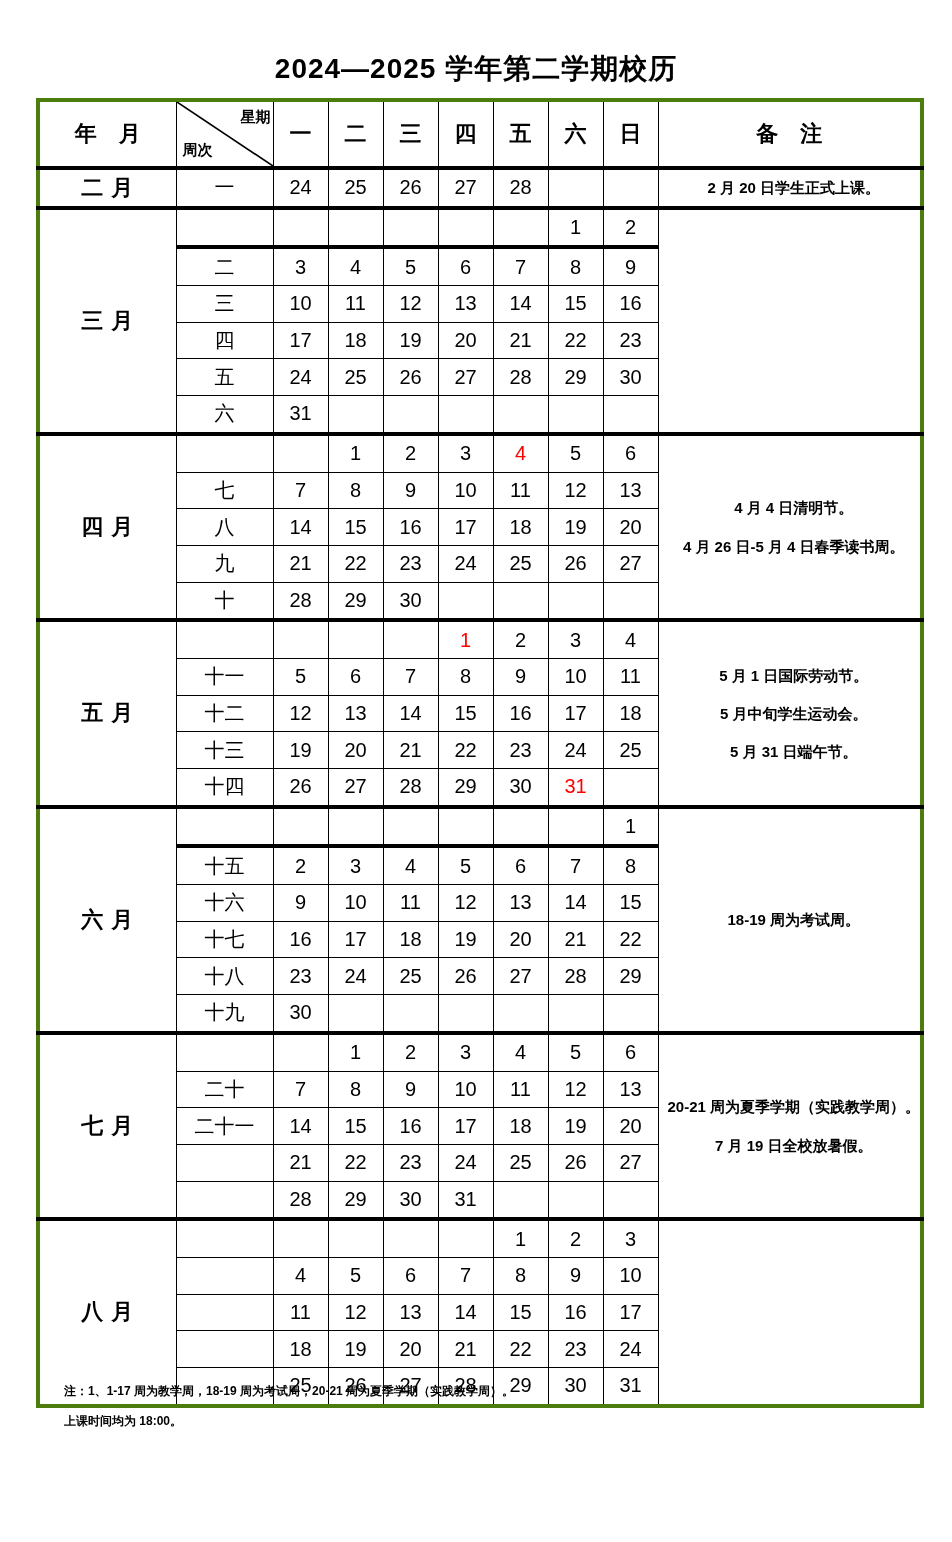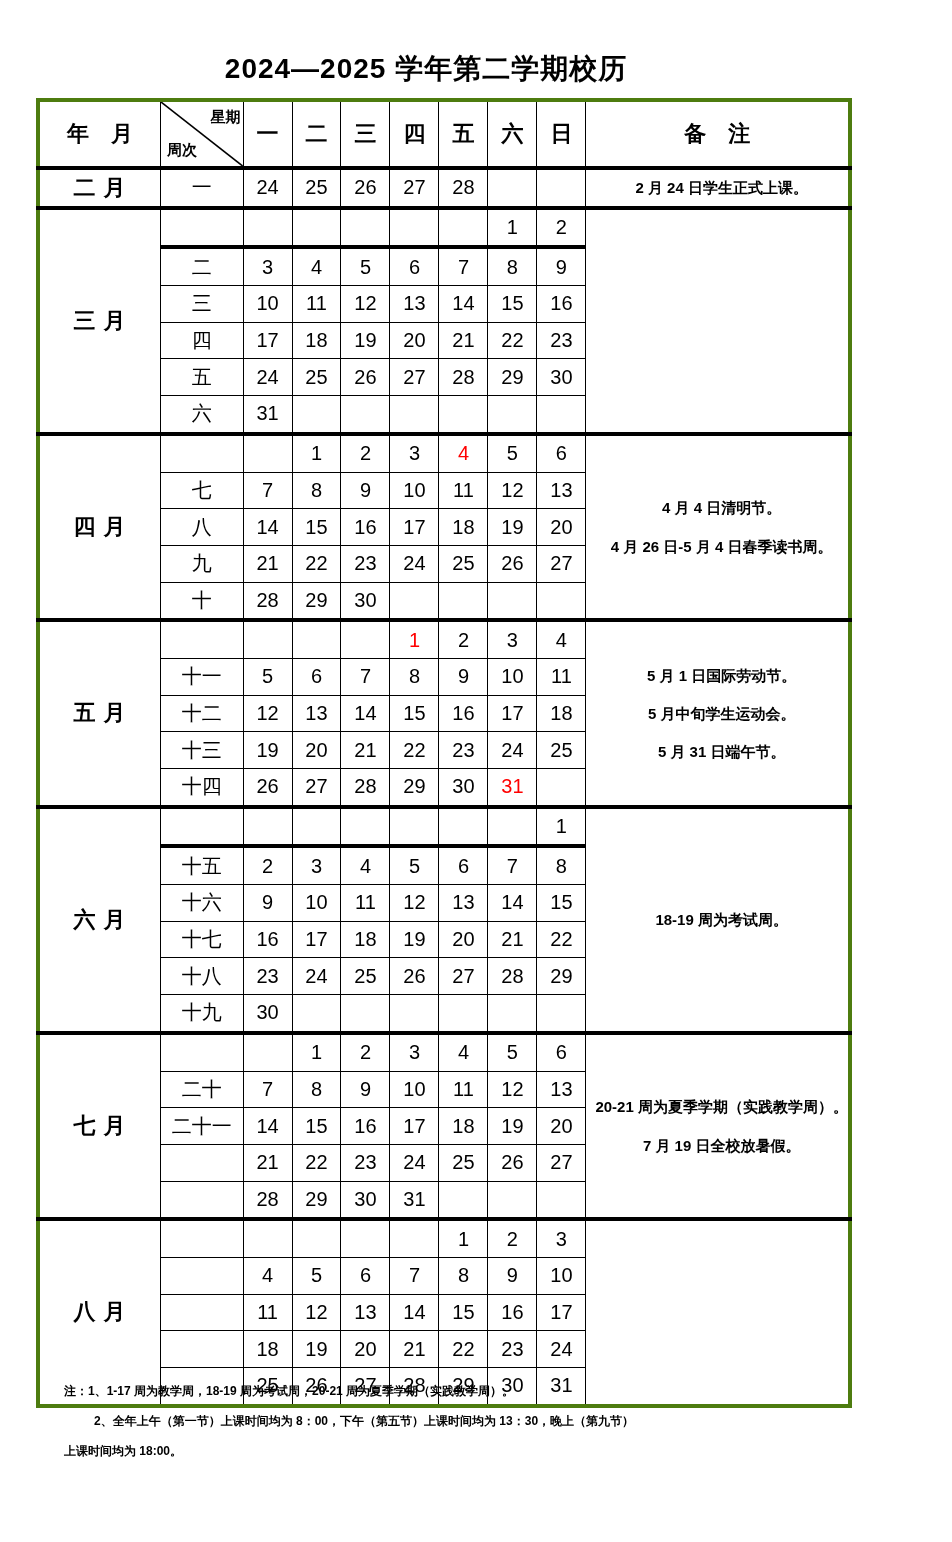--- a/index.html
+++ b/index.html
@@ -1,18 +1,18 @@
 <!DOCTYPE html>
 <html><head>
 <meta charset="utf-8">
 <style>
   html,body{margin:0;padding:0;background:#ffffff;}
   .page{
     position:relative;
-    width:852px;height:1542px;
+    width:952px;height:1542px;
     background:#ffffff;
     font-family:"Liberation Sans",sans-serif;
     color:#000;
     overflow:hidden;
   }
   .title{
     position:absolute;top:50px;left:0;width:100%;
     text-align:center;
     font-size:28px;font-weight:bold;
     letter-spacing:1px;
@@ -127,21 +127,21 @@
           <td class="week-cell">一</td>
           <td class="date-cell">24</td>
           <td class="date-cell">25</td>
           <td class="date-cell">26</td>
           <td class="date-cell">27</td>
           <td class="date-cell">28</td>
           <td class="date-cell"></td>
           <td class="date-cell"></td>
           <td class="remark-cell" rowspan="1">
             <div class="remark-wrap">
-              <div class="remark-line">2 月 24 日学生正式上课。</div>
+              <div class="remark-line">2 月 20 日学生正式上课。</div>
             </div>
           </td>
         </tr>
         <tr class="section-start thick-after">
           <td class="month-cell" rowspan="6">三 月</td>
           <td class="week-cell"></td>
           <td class="date-cell"></td>
           <td class="date-cell"></td>
           <td class="date-cell"></td>
           <td class="date-cell"></td>
@@ -492,17 +492,16 @@
           <td class="date-cell">28</td>
           <td class="date-cell">29</td>
           <td class="date-cell">30</td>
           <td class="date-cell">31</td>
         </tr>
       </tbody>
   </table>
 
   <div class="notes">
     <div class="note-line">注：1、1-17 周为教学周，18-19 周为考试周，20-21 周为夏季学期（实践教学周）。</div>
-    <div class="note-line note-indent">2、全年上午（第一节）上课时间均为 8：00，下午（第五节）上课时间均为 13：30，晚上（第九节）</div>
     <div class="note-line">上课时间均为 18:00。</div>
   </div>
 
 </div>
 
 </body></html>

